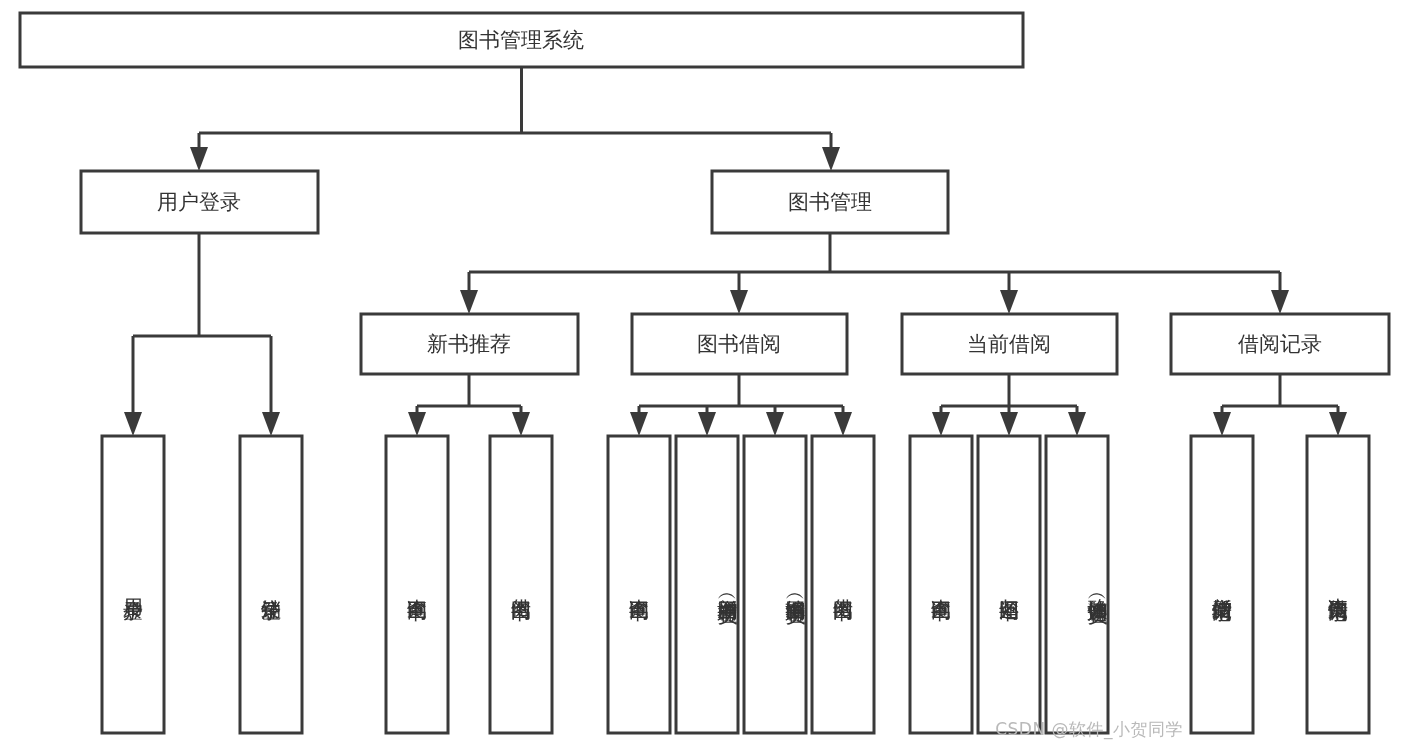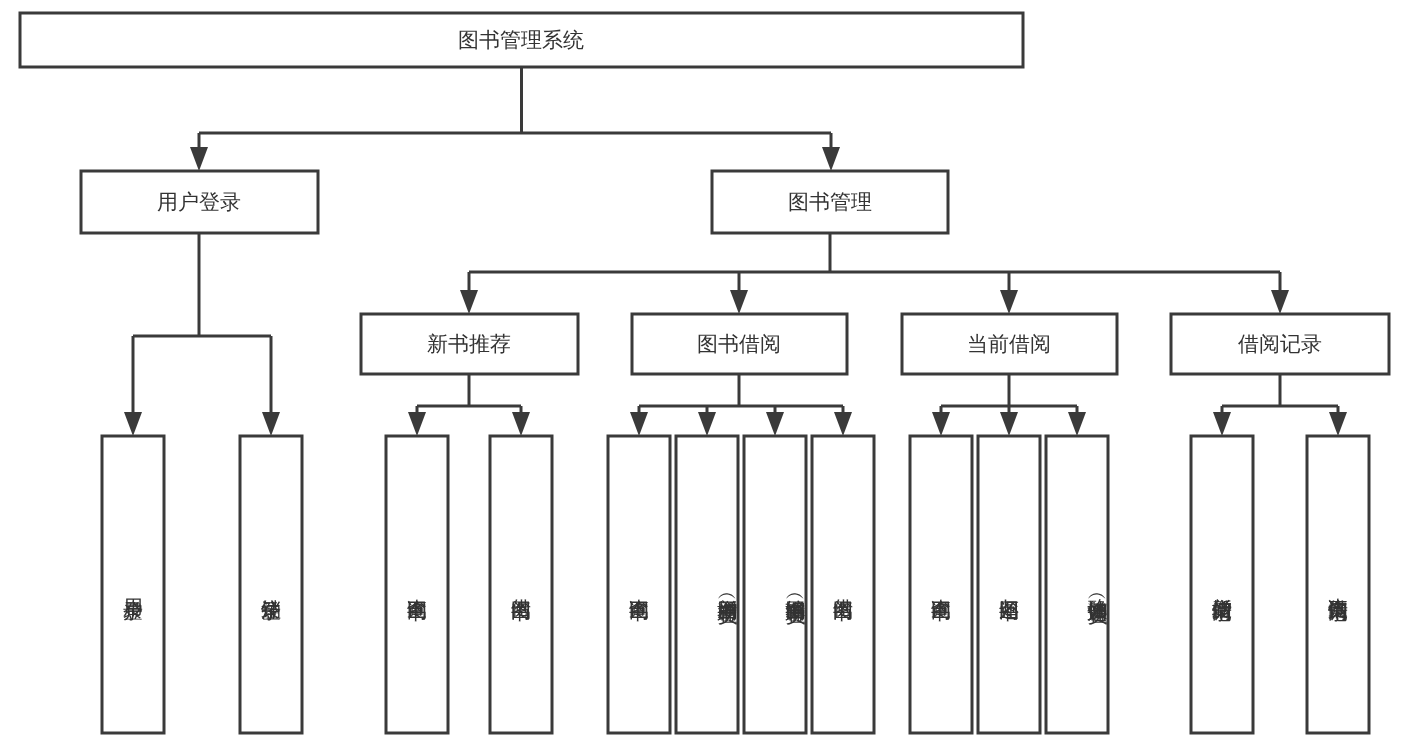--- a/index.html
+++ b/index.html
@@ -241,13 +241,14 @@
   <div class="node-label-v" style="left:744px; top:436px; width:62px; height:297px; align-items:flex-start; padding-top:6px; box-sizing:border-box;">编辑图书（管理员）</div>
   <div class="node-label-v" style="left:812px; top:436px; width:62px; height:297px;">借阅图书</div>
 
   <div class="node-label-v" style="left:910px; top:436px; width:62px; height:297px;">查询图书</div>
   <div class="node-label-v" style="left:978px; top:436px; width:62px; height:297px;">归还图书</div>
   <div class="node-label-v" style="left:1046px; top:436px; width:62px; height:297px; align-items:flex-start; padding-top:6px; box-sizing:border-box;">确认归还（管理员）</div>
 
   <div class="node-label-v" style="left:1191px; top:436px; width:62px; height:297px;">新增借阅记录</div>
   <div class="node-label-v" style="left:1307px; top:436px; width:62px; height:297px;">查询借阅记录</div>
 
+  <div class="watermark">CSDN @软件_小贺同学</div>
 </div>
 
 </body></html>

